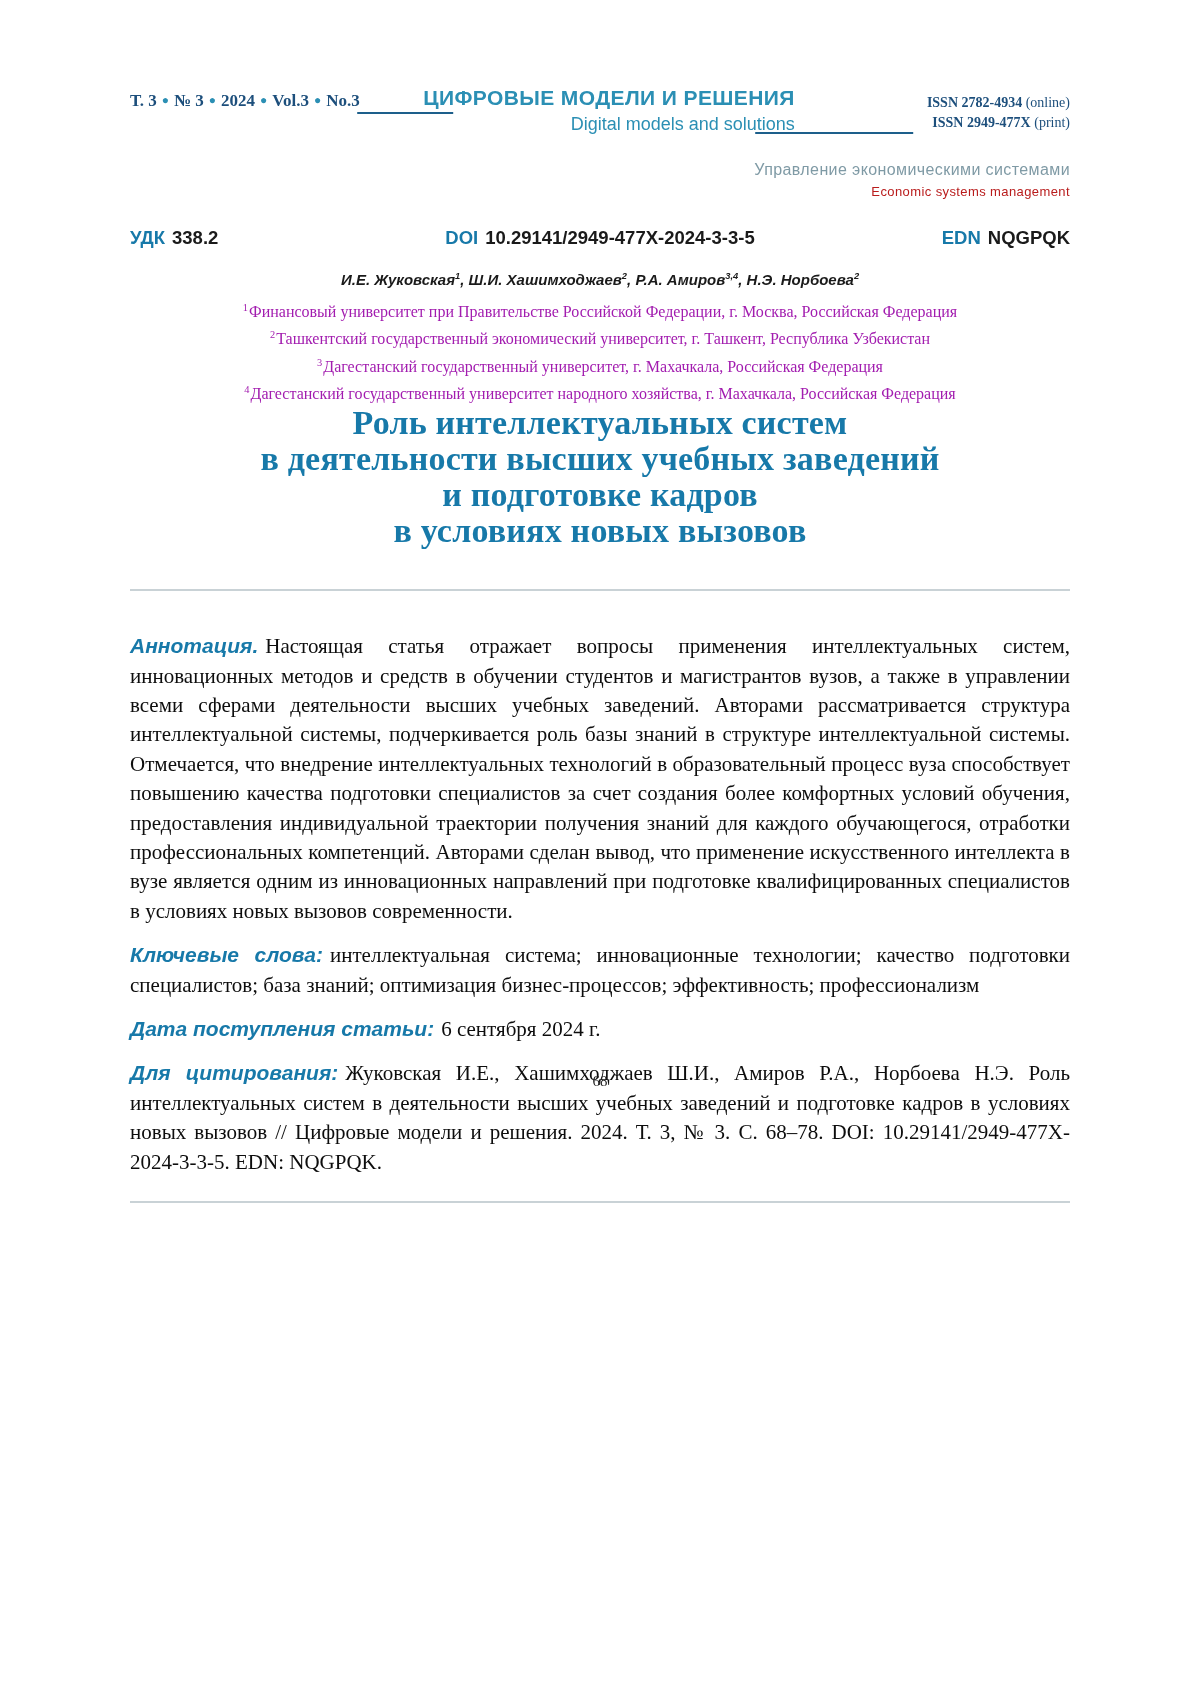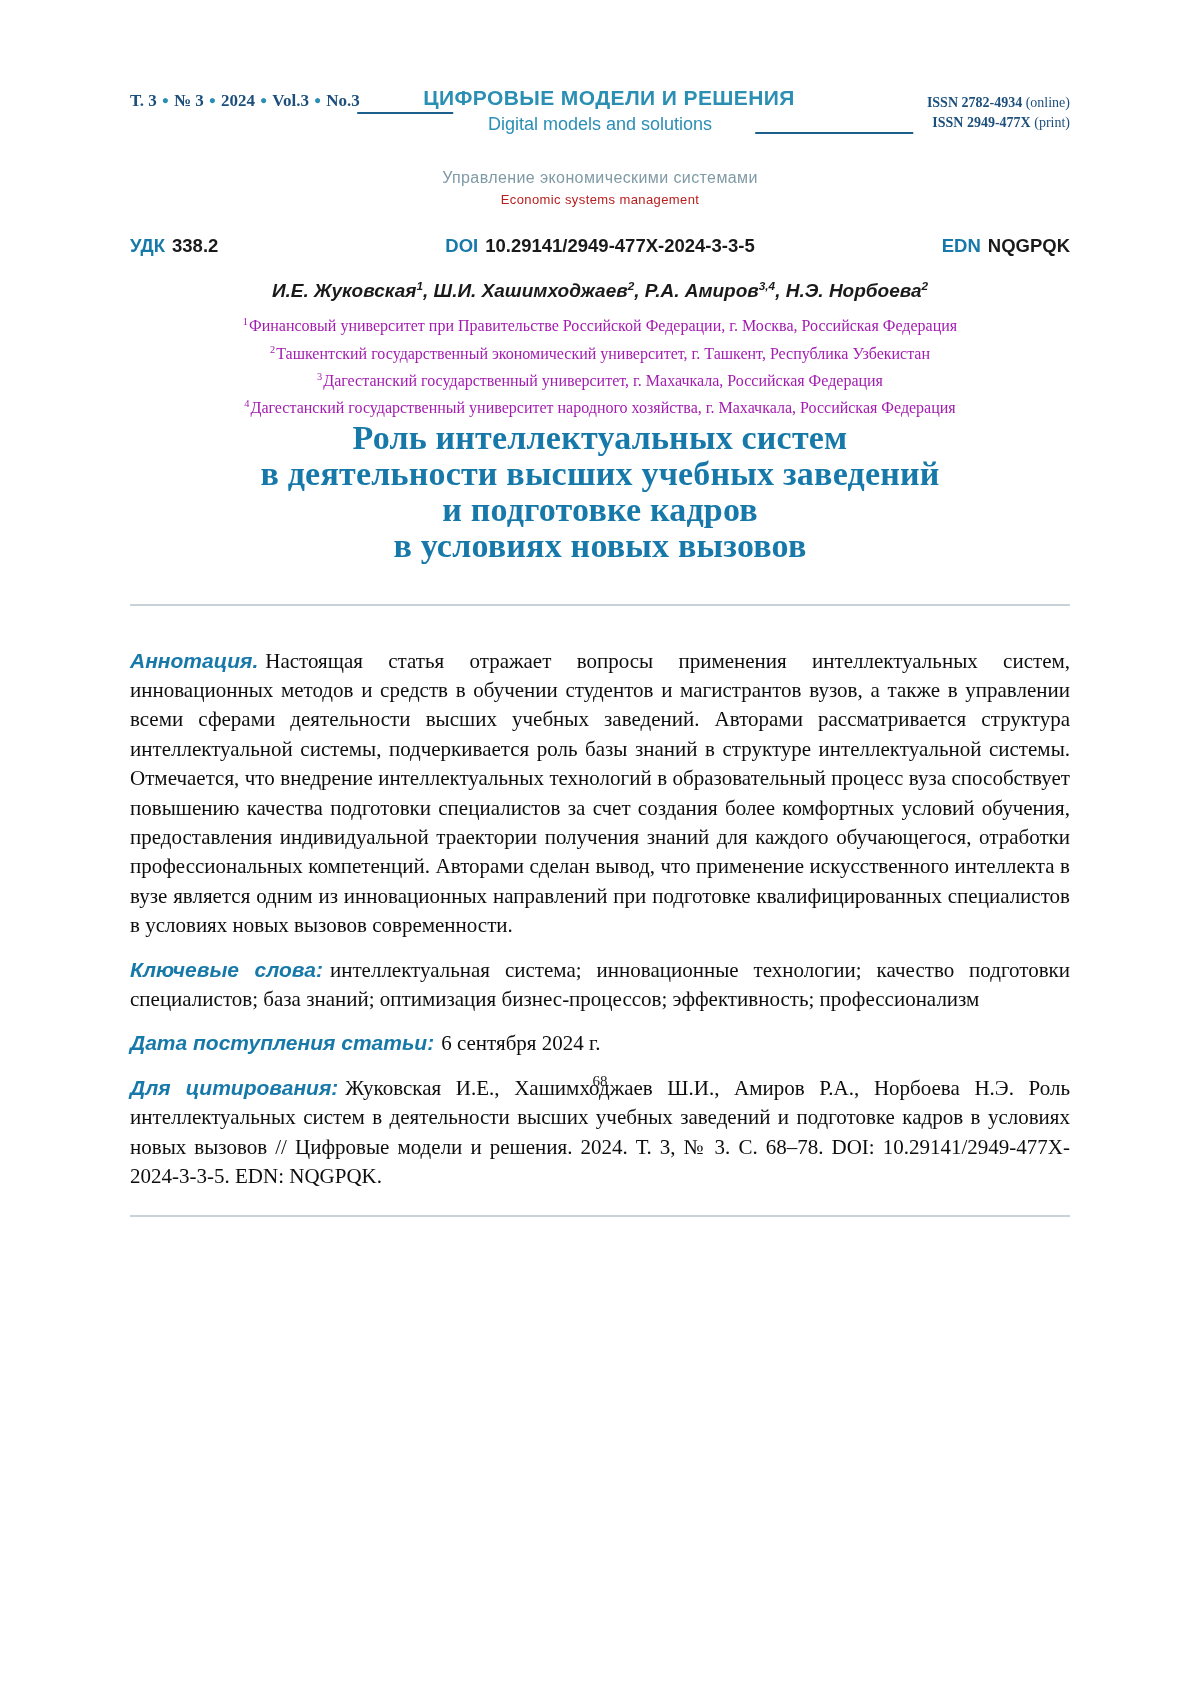--- a/index.html
+++ b/index.html
@@ -30,36 +30,36 @@
     text-align: center; white-space: nowrap;
   }
   .jt-ru {
     font-family: "Liberation Sans", sans-serif;
     font-weight: 700; font-size: 21px; line-height: 26px;
     letter-spacing: 0.4px; color: #2b8fb4; margin-left: 18px;
   }
   .jt-en {
     font-family: "Liberation Sans", sans-serif;
     font-weight: 400; font-size: 18px; line-height: 23px;
-    color: #2b8fb4; margin-top: 2px;
+    color: #2b8fb4; margin-top: 2px; text-align: right;
   }
   .deco-line { position: absolute; height: 2px; background: #1d5f8b; }
   .deco-line.left  { left: -48px; top: 27px; width: 96px; }
   .deco-line.right { right: -118px; bottom: 2px; width: 158px; }
   .issn-block {
     position: absolute; right: 0; top: 8px;
     font-family: "Liberation Serif", serif;
     font-size: 14px; line-height: 20px; color: #1d4f7c; text-align: right;
     white-space: nowrap;
   }
   .issn-code { font-weight: 700; }
   .issn-suffix { font-weight: 400; }
 
   
-  .section-block { margin-top: 10px; text-align: center;
+  .section-block { margin-top: 2px; text-align: right;
     font-family: "Liberation Sans", sans-serif; letter-spacing: 0.4px; }
   .section-ru { font-size: 16px; line-height: 22px; color: #7f9aa5; }
   .section-en { font-size: 13px; line-height: 22px; color: #b91c1c; }
 
   
   .meta-row {
     margin-top: 24px;
     display: grid; grid-template-columns: 1fr auto 1fr; align-items: baseline;
     font-family: "Liberation Sans", sans-serif;
     font-weight: 700; font-size: 18.5px;
@@ -67,21 +67,21 @@
   .meta-udk { justify-self: start; }
   .meta-doi { justify-self: center; }
   .meta-edn { justify-self: end; }
   .mlabel { color: #1779a9; margin-right: 7px; }
   .mvalue { color: #1a1a1a; }
 
   
   .authors-line {
     margin-top: 22px; text-align: center;
     font-family: "Liberation Sans", sans-serif;
-    font-style: italic; font-weight: 700; font-size: 19px; color: #1a1a1a;
+    font-style: italic; font-weight: 700; font-size: 15px; color: #1a1a1a;
   }
   .authors-line sup { font-size: 0.62em; }
   .affiliations { margin-top: 8px; text-align: center;
     font-size: 16px; line-height: 23px; color: #a21caf; }
   .aff-line sup { font-size: 0.65em; margin-right: 1px; }
 
   
   .article-title {
     text-align: center;
     font-family: Liberation Serif, serif;

